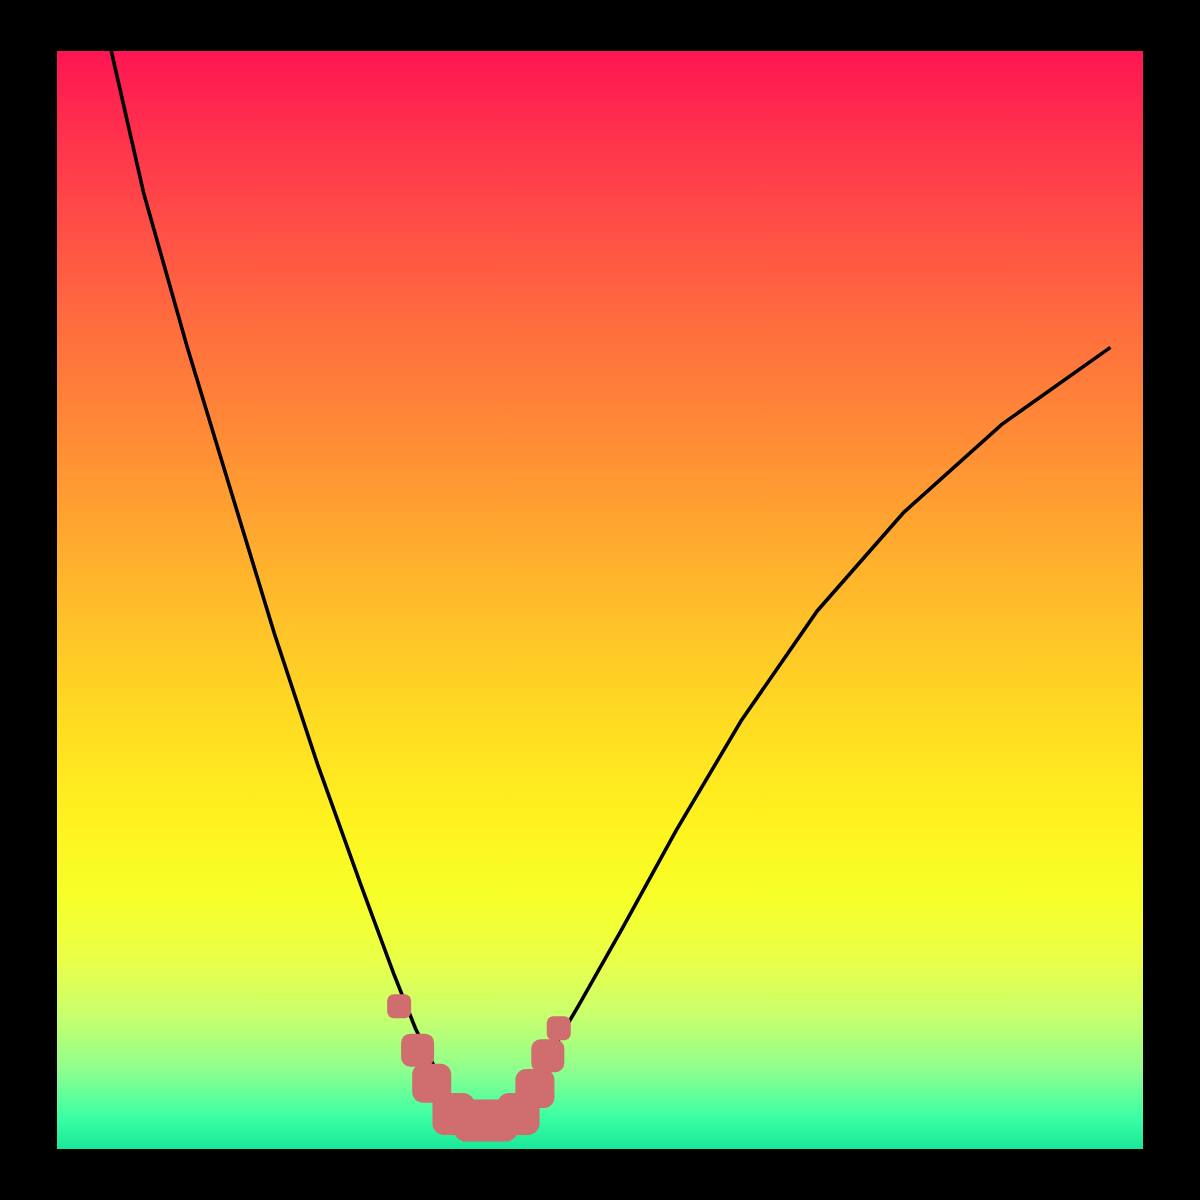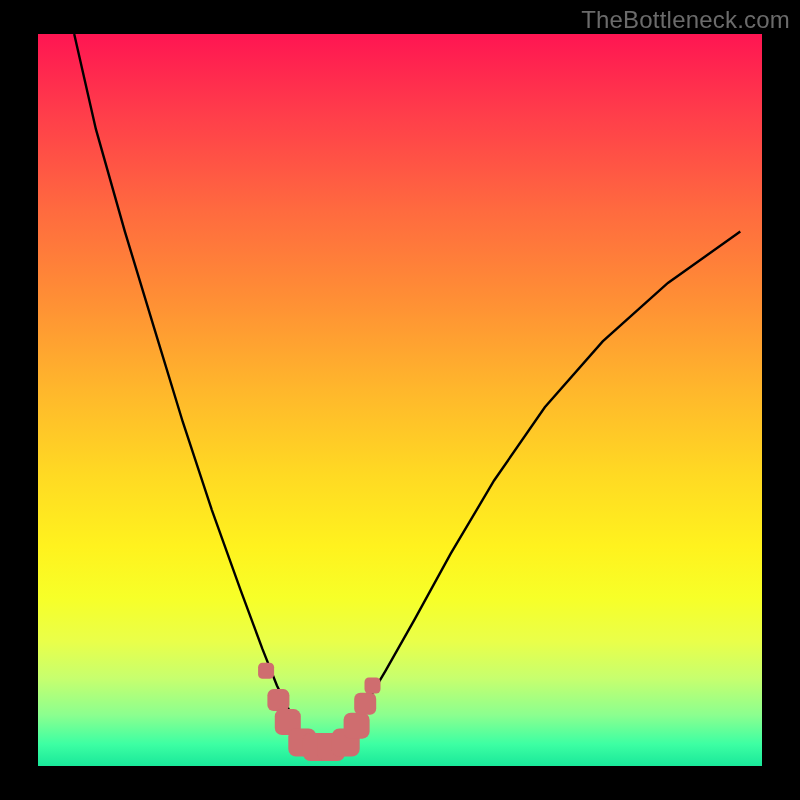--- a/index.html
+++ b/index.html
@@ -76,14 +76,13 @@
           <rect x="250.3" y="694.6" width="28.0" height="28.0" rx="7.7" fill="#cf6d6f"></rect>
           <rect x="264.7" y="699.0" width="28.0" height="28.0" rx="7.7" fill="#cf6d6f"></rect>
           <rect x="279.2" y="699.0" width="28.0" height="28.0" rx="7.7" fill="#cf6d6f"></rect>
           <rect x="293.7" y="694.6" width="28.0" height="28.0" rx="7.7" fill="#cf6d6f"></rect>
           <rect x="305.6" y="678.7" width="26.0" height="26.0" rx="7.2" fill="#cf6d6f"></rect>
           <rect x="316.2" y="658.8" width="22.0" height="22.0" rx="6.1" fill="#cf6d6f"></rect>
           <rect x="326.5" y="643.5" width="16.0" height="16.0" rx="4.4" fill="#cf6d6f"></rect>
         </g>
     </svg>
   </div>
-  <div class="watermark">TheBottleneck.com</div>
 </div>
 
 </body></html>

